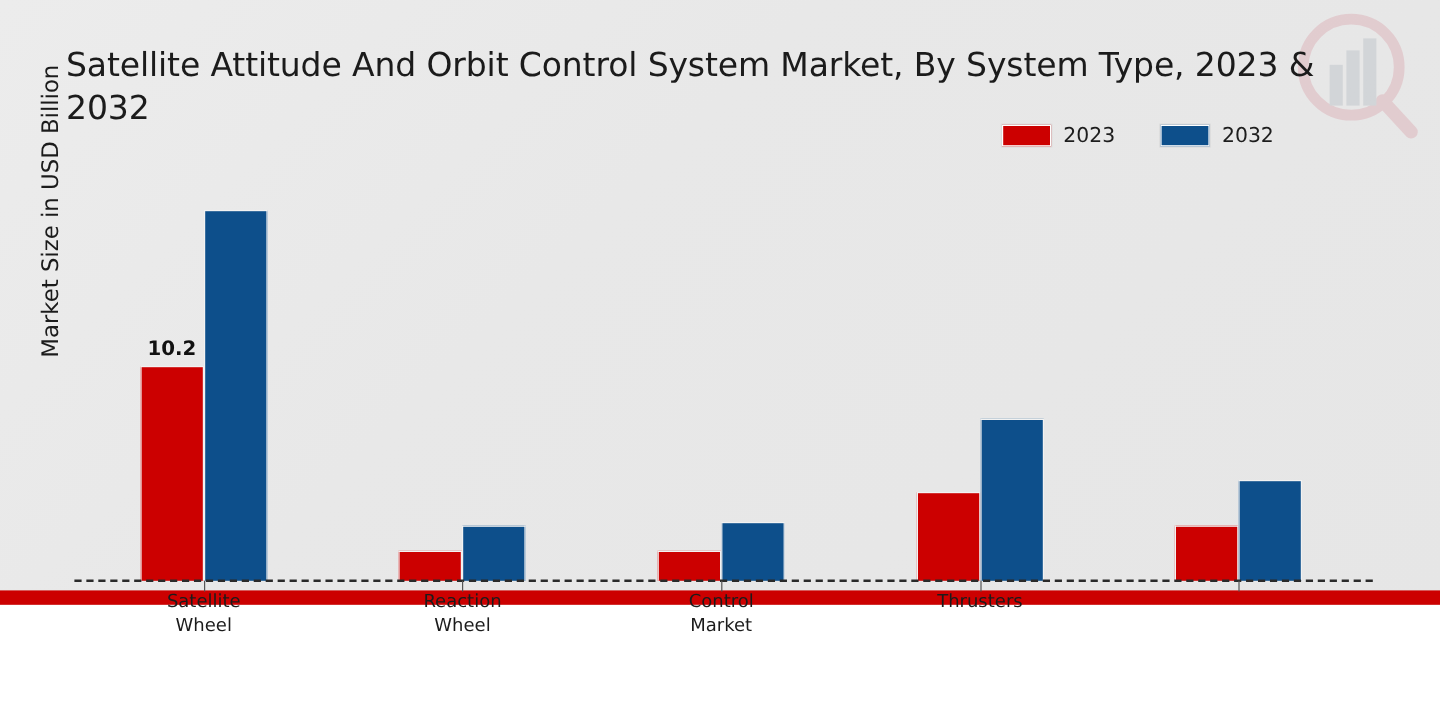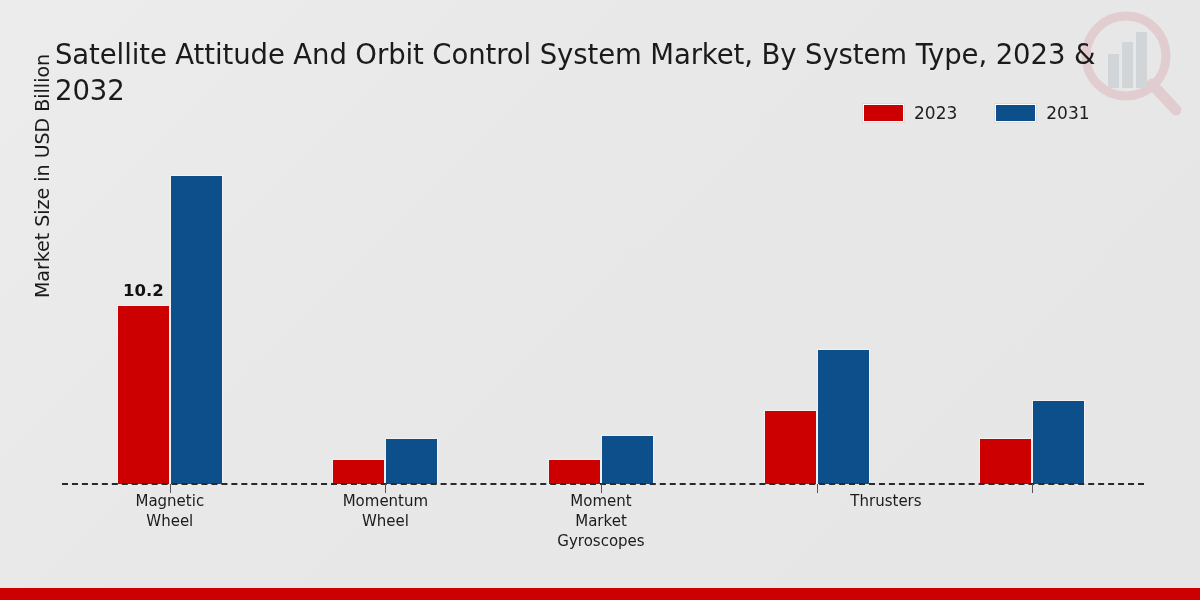--- a/index.html
+++ b/index.html
@@ -3,21 +3,21 @@
 <meta charset="utf-8">
 <style>
   * { box-sizing: border-box; margin: 0; padding: 0; }
   html, body {
     width: 1200px; height: 600px;
     font-family: "DejaVu Sans", sans-serif;
     overflow: hidden;
   }
   #page {
     position: relative;
-    width: 1200px; height: 600px;
+    width: 1200px; height: 504px;
     background: linear-gradient(135deg, #ececec 0%, #e8e8e8 40%, #e6e6e6 100%);
   }
 
   
   #watermark {
     position: absolute;
     right: 18px; top: 6px;
     width: 110px; height: 115px;
     opacity: 0.16;
     pointer-events: none;
@@ -35,21 +35,20 @@
     letter-spacing: -0.1px;
   }
 
   
   #legend {
     position: absolute;
     left: 835px; top: 103px;
     display: flex;
     align-items: center;
     gap: 38px;
-    margin-left: 28px;
   }
   .legend-item { display: flex; align-items: center; gap: 10px; }
   .legend-swatch {
     width: 41px; height: 18px;
     border: 1px solid #ffffff;
     outline: 1px solid rgba(0,0,0,0.05);
   }
   .legend-label {
     font-size: 17px;
     color: #1d1d1d;
@@ -147,21 +146,21 @@
 
   <div id="title">Satellite Attitude And Orbit Control System Market, By System Type, 2023 &amp; 2032</div>
 
   <div id="legend">
     <div class="legend-item">
       <span class="legend-swatch" style="background:#cc0000"></span>
       <span class="legend-label">2023</span>
     </div>
     <div class="legend-item">
       <span class="legend-swatch" style="background:#0d4f8b"></span>
-      <span class="legend-label">2031</span>
+      <span class="legend-label">2032</span>
     </div>
   </div>
 
   <div id="ylabel">Market Size in USD Billion</div>
 
   <div id="plot">
       <div class="group" style="left: 0px; width: 215.6px;">
         <div class="bar red" style="height: 179.305px; background: rgb(204, 0, 0);">
           <span class="bar-value">10.2</span>
         </div>
@@ -182,32 +181,31 @@
       <div class="group" style="left: 862.4px; width: 215.6px;">
         <div class="bar red" style="height: 45.7053px; background: rgb(204, 0, 0);"></div>
         <div class="bar blue" style="height: 84.3789px; background: rgb(13, 79, 139);"></div>
       </div>
     </div>
   <div id="baseline"></div>
 
   <div id="footer-bar"></div>
 <div class="tick" style="left: 169.8px;"></div>
     <div class="cat-label" style="left: 64.8px;">
-      <div>Magnetic</div>
+      <div>Satellite</div>
       <div>Wheel</div>
     </div>
     <div class="tick" style="left: 385.4px;"></div>
     <div class="cat-label" style="left: 280.4px;">
-      <div>Momentum</div>
+      <div>Reaction</div>
       <div>Wheel</div>
     </div>
     <div class="tick" style="left: 601px;"></div>
     <div class="cat-label" style="left: 496px;">
-      <div>Moment</div>
+      <div>Control</div>
       <div>Market</div>
-      <div>Gyroscopes</div>
     </div>
     <div class="tick" style="left: 816.6px;"></div>
-    <div class="cat-label" style="left: 711.6px; text-align: right;">
+    <div class="cat-label" style="left: 711.6px;">
       <div>Thrusters</div>
     </div>
     <div class="tick" style="left: 1032.2px;"></div>
   </div>
 
 </body></html>

